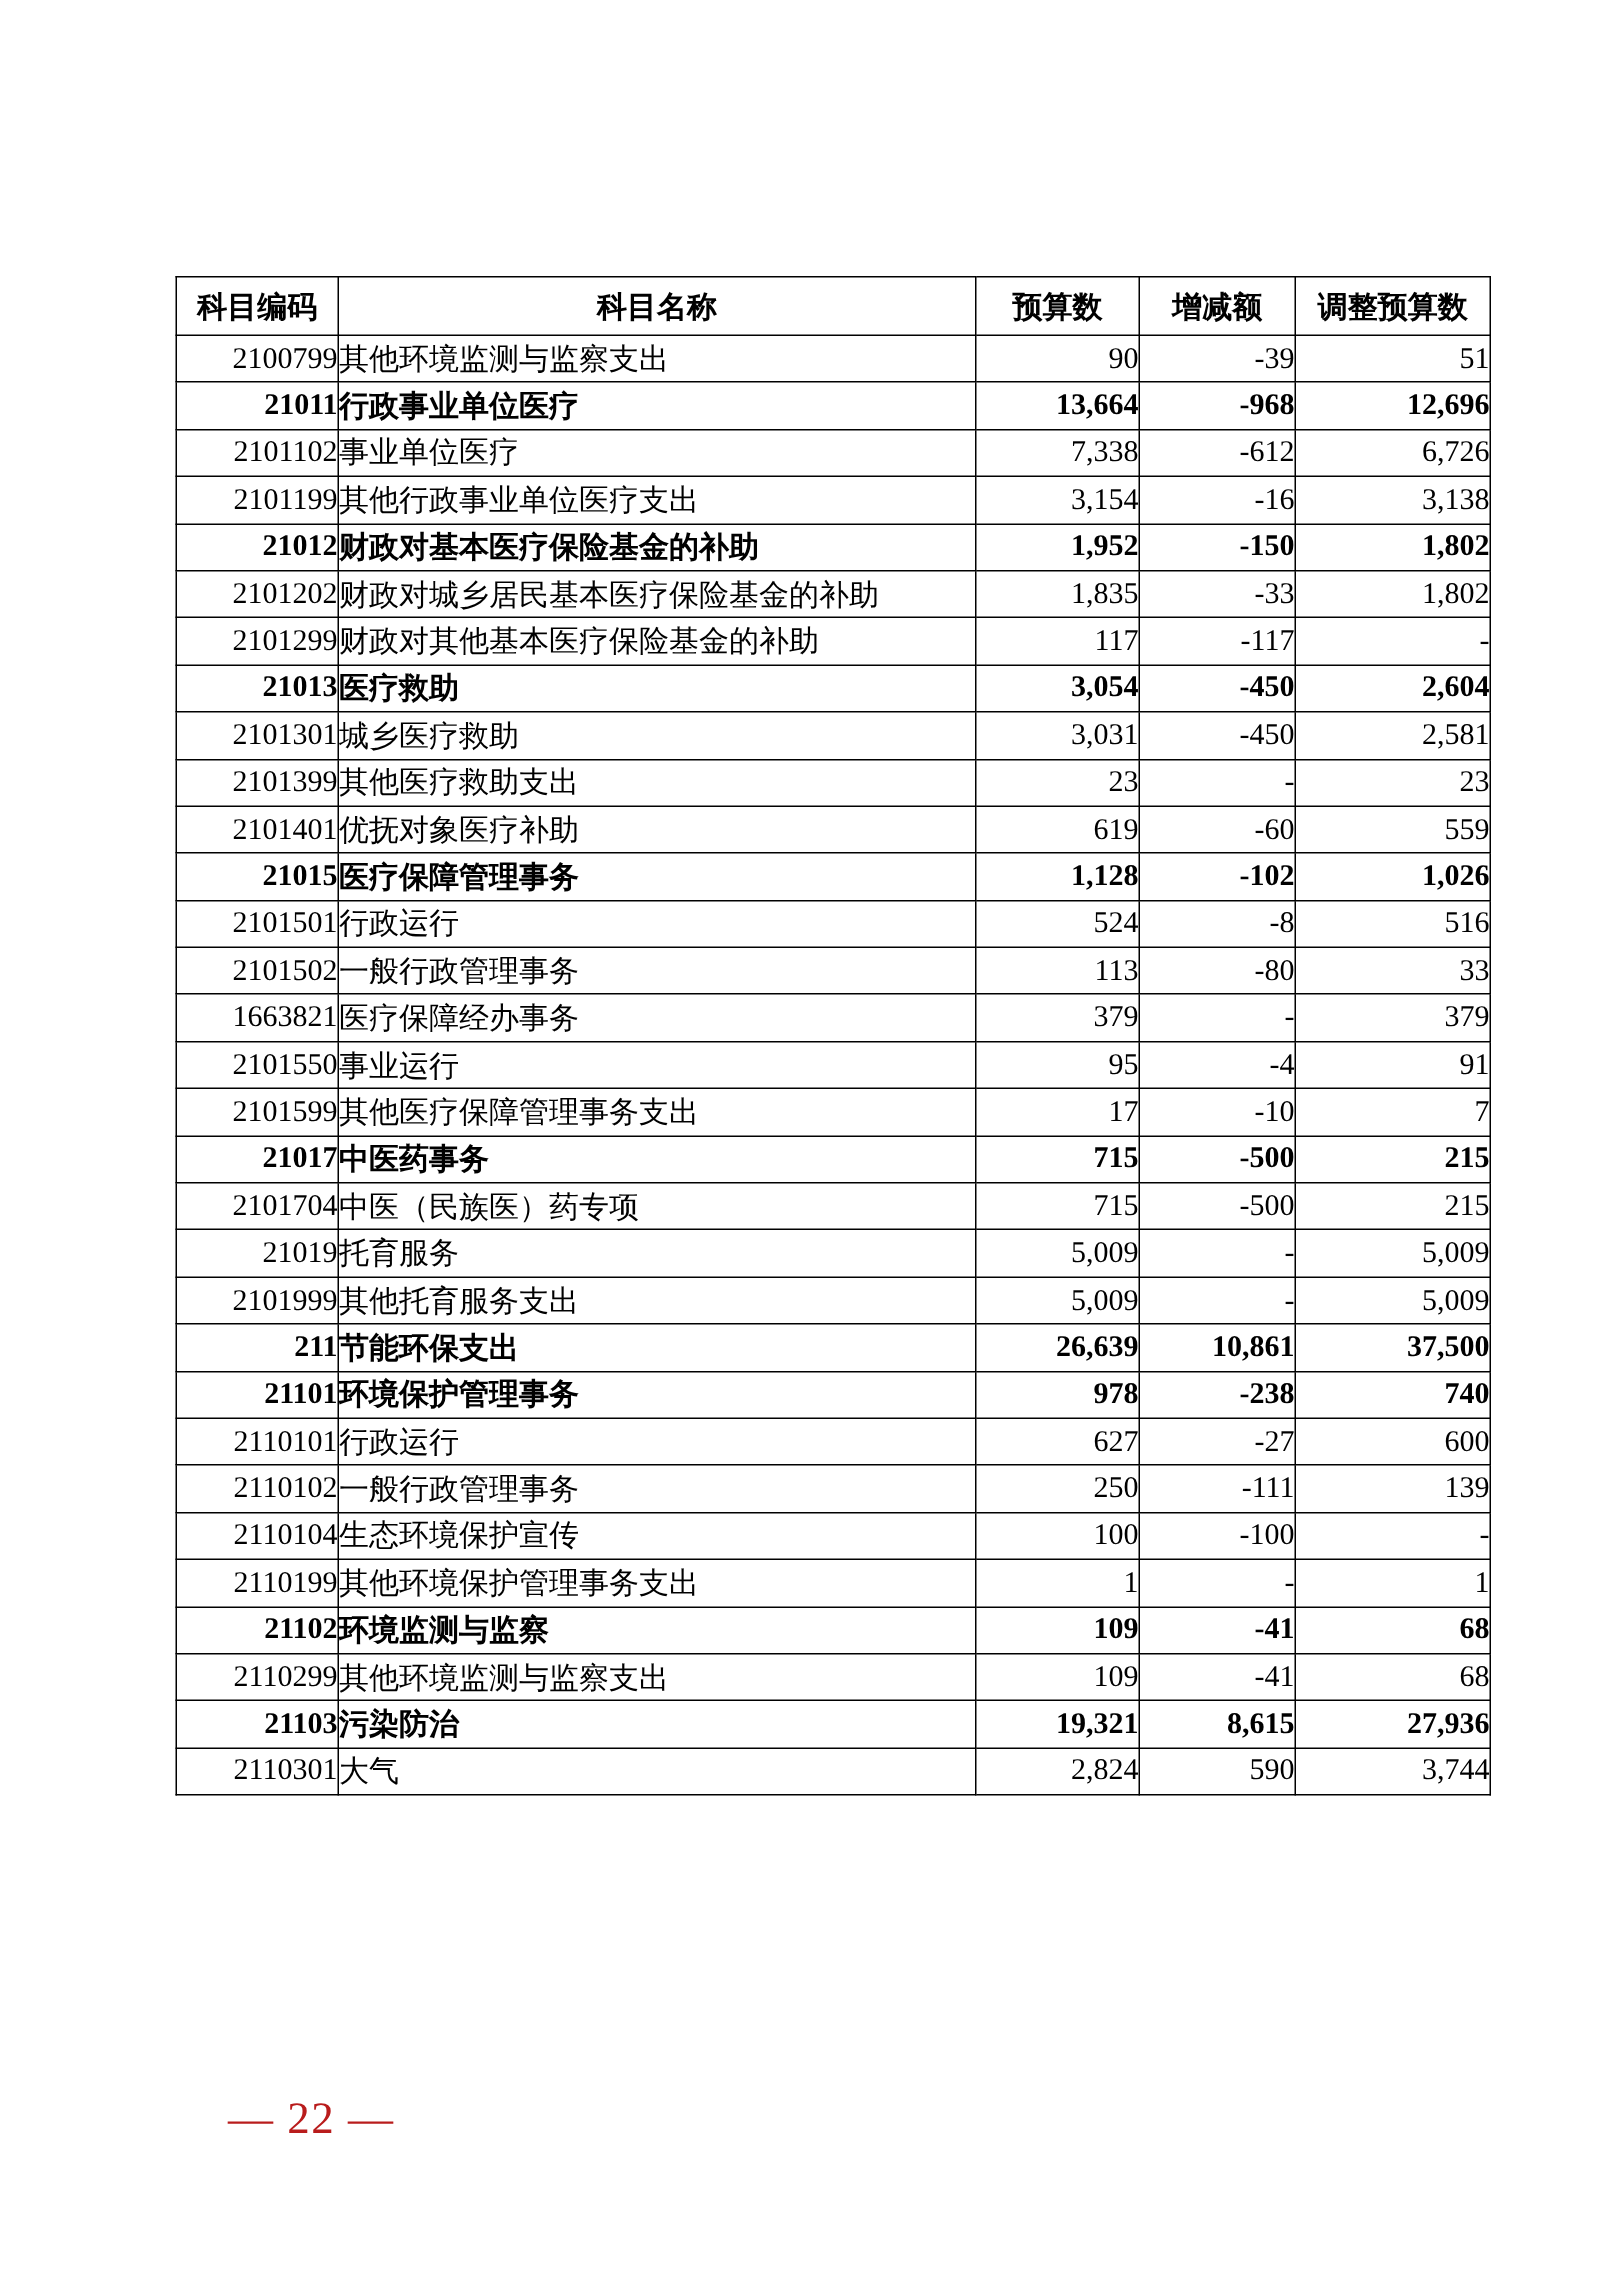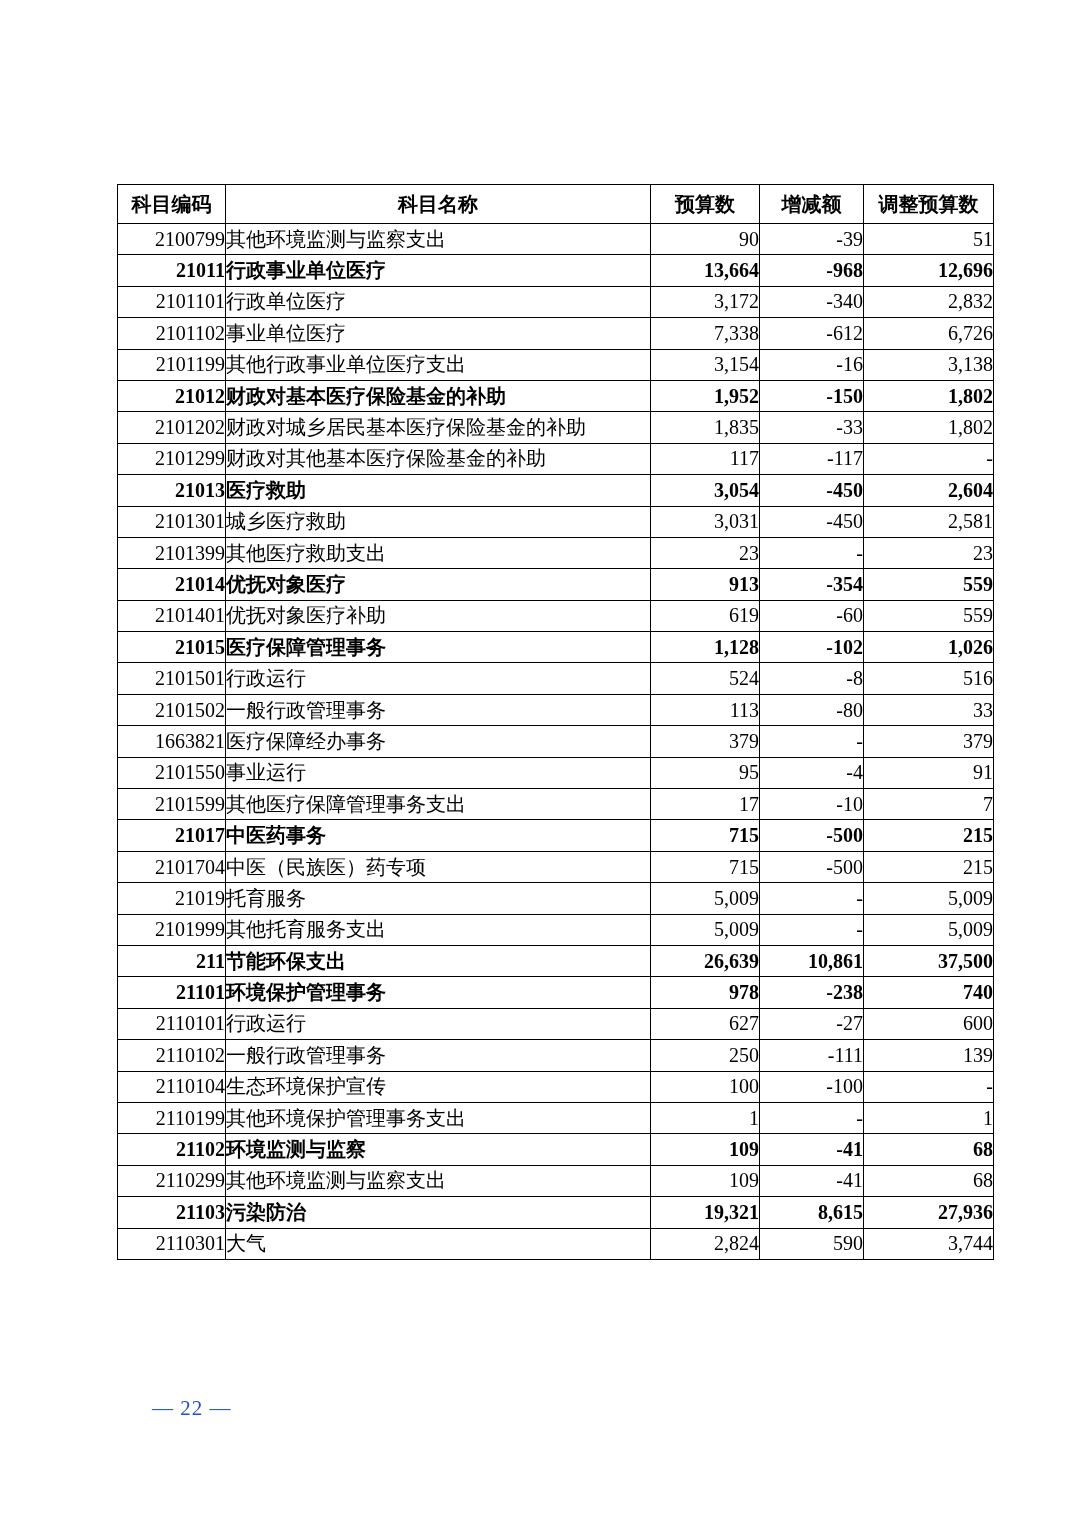--- a/index.html
+++ b/index.html
@@ -44,23 +44,23 @@
   td.num   { text-align: right; padding-right: 9px; }
   tr.bold td { font-weight: bold; }
   td.indent-0 { padding-left: 8px; }
   td.indent-1 { padding-left: 27px; }
   td.indent-2 { padding-left: 45px; }
   td.indent-3 { padding-left: 62px; }
   .footer {
     position: absolute;
     left: 152px;
     top: 1396px;
-    font-size: 21px;
+    font-size: 30px;
     letter-spacing: 1px;
-    color: #1d4ed8;
+    color: #b91c1c;
   }
 </style>
 </head>
 <body>
 
 <div class="page">
 
   <table class="budget">
     <colgroup>
       <col style="width:108px">
@@ -87,27 +87,20 @@
           <td class="num">51</td>
         </tr>
         <tr class="bold">
           <td class="code">21011</td>
           <td class="name indent-2">行政事业单位医疗</td>
           <td class="num">13,664</td>
           <td class="num">-968</td>
           <td class="num">12,696</td>
         </tr>
         <tr>
-          <td class="code">2101101</td>
-          <td class="name indent-3">行政单位医疗</td>
-          <td class="num">3,172</td>
-          <td class="num">-340</td>
-          <td class="num">2,832</td>
-        </tr>
-        <tr>
           <td class="code">2101102</td>
           <td class="name indent-3">事业单位医疗</td>
           <td class="num">7,338</td>
           <td class="num">-612</td>
           <td class="num">6,726</td>
         </tr>
         <tr>
           <td class="code">2101199</td>
           <td class="name indent-3">其他行政事业单位医疗支出</td>
           <td class="num">3,154</td>
@@ -149,27 +142,20 @@
           <td class="num">-450</td>
           <td class="num">2,581</td>
         </tr>
         <tr>
           <td class="code">2101399</td>
           <td class="name indent-3">其他医疗救助支出</td>
           <td class="num">23</td>
           <td class="num">-</td>
           <td class="num">23</td>
         </tr>
-        <tr class="bold">
-          <td class="code">21014</td>
-          <td class="name indent-2">优抚对象医疗</td>
-          <td class="num">913</td>
-          <td class="num">-354</td>
-          <td class="num">559</td>
-        </tr>
         <tr>
           <td class="code">2101401</td>
           <td class="name indent-3">优抚对象医疗补助</td>
           <td class="num">619</td>
           <td class="num">-60</td>
           <td class="num">559</td>
         </tr>
         <tr class="bold">
           <td class="code">21015</td>
           <td class="name indent-2">医疗保障管理事务</td>

